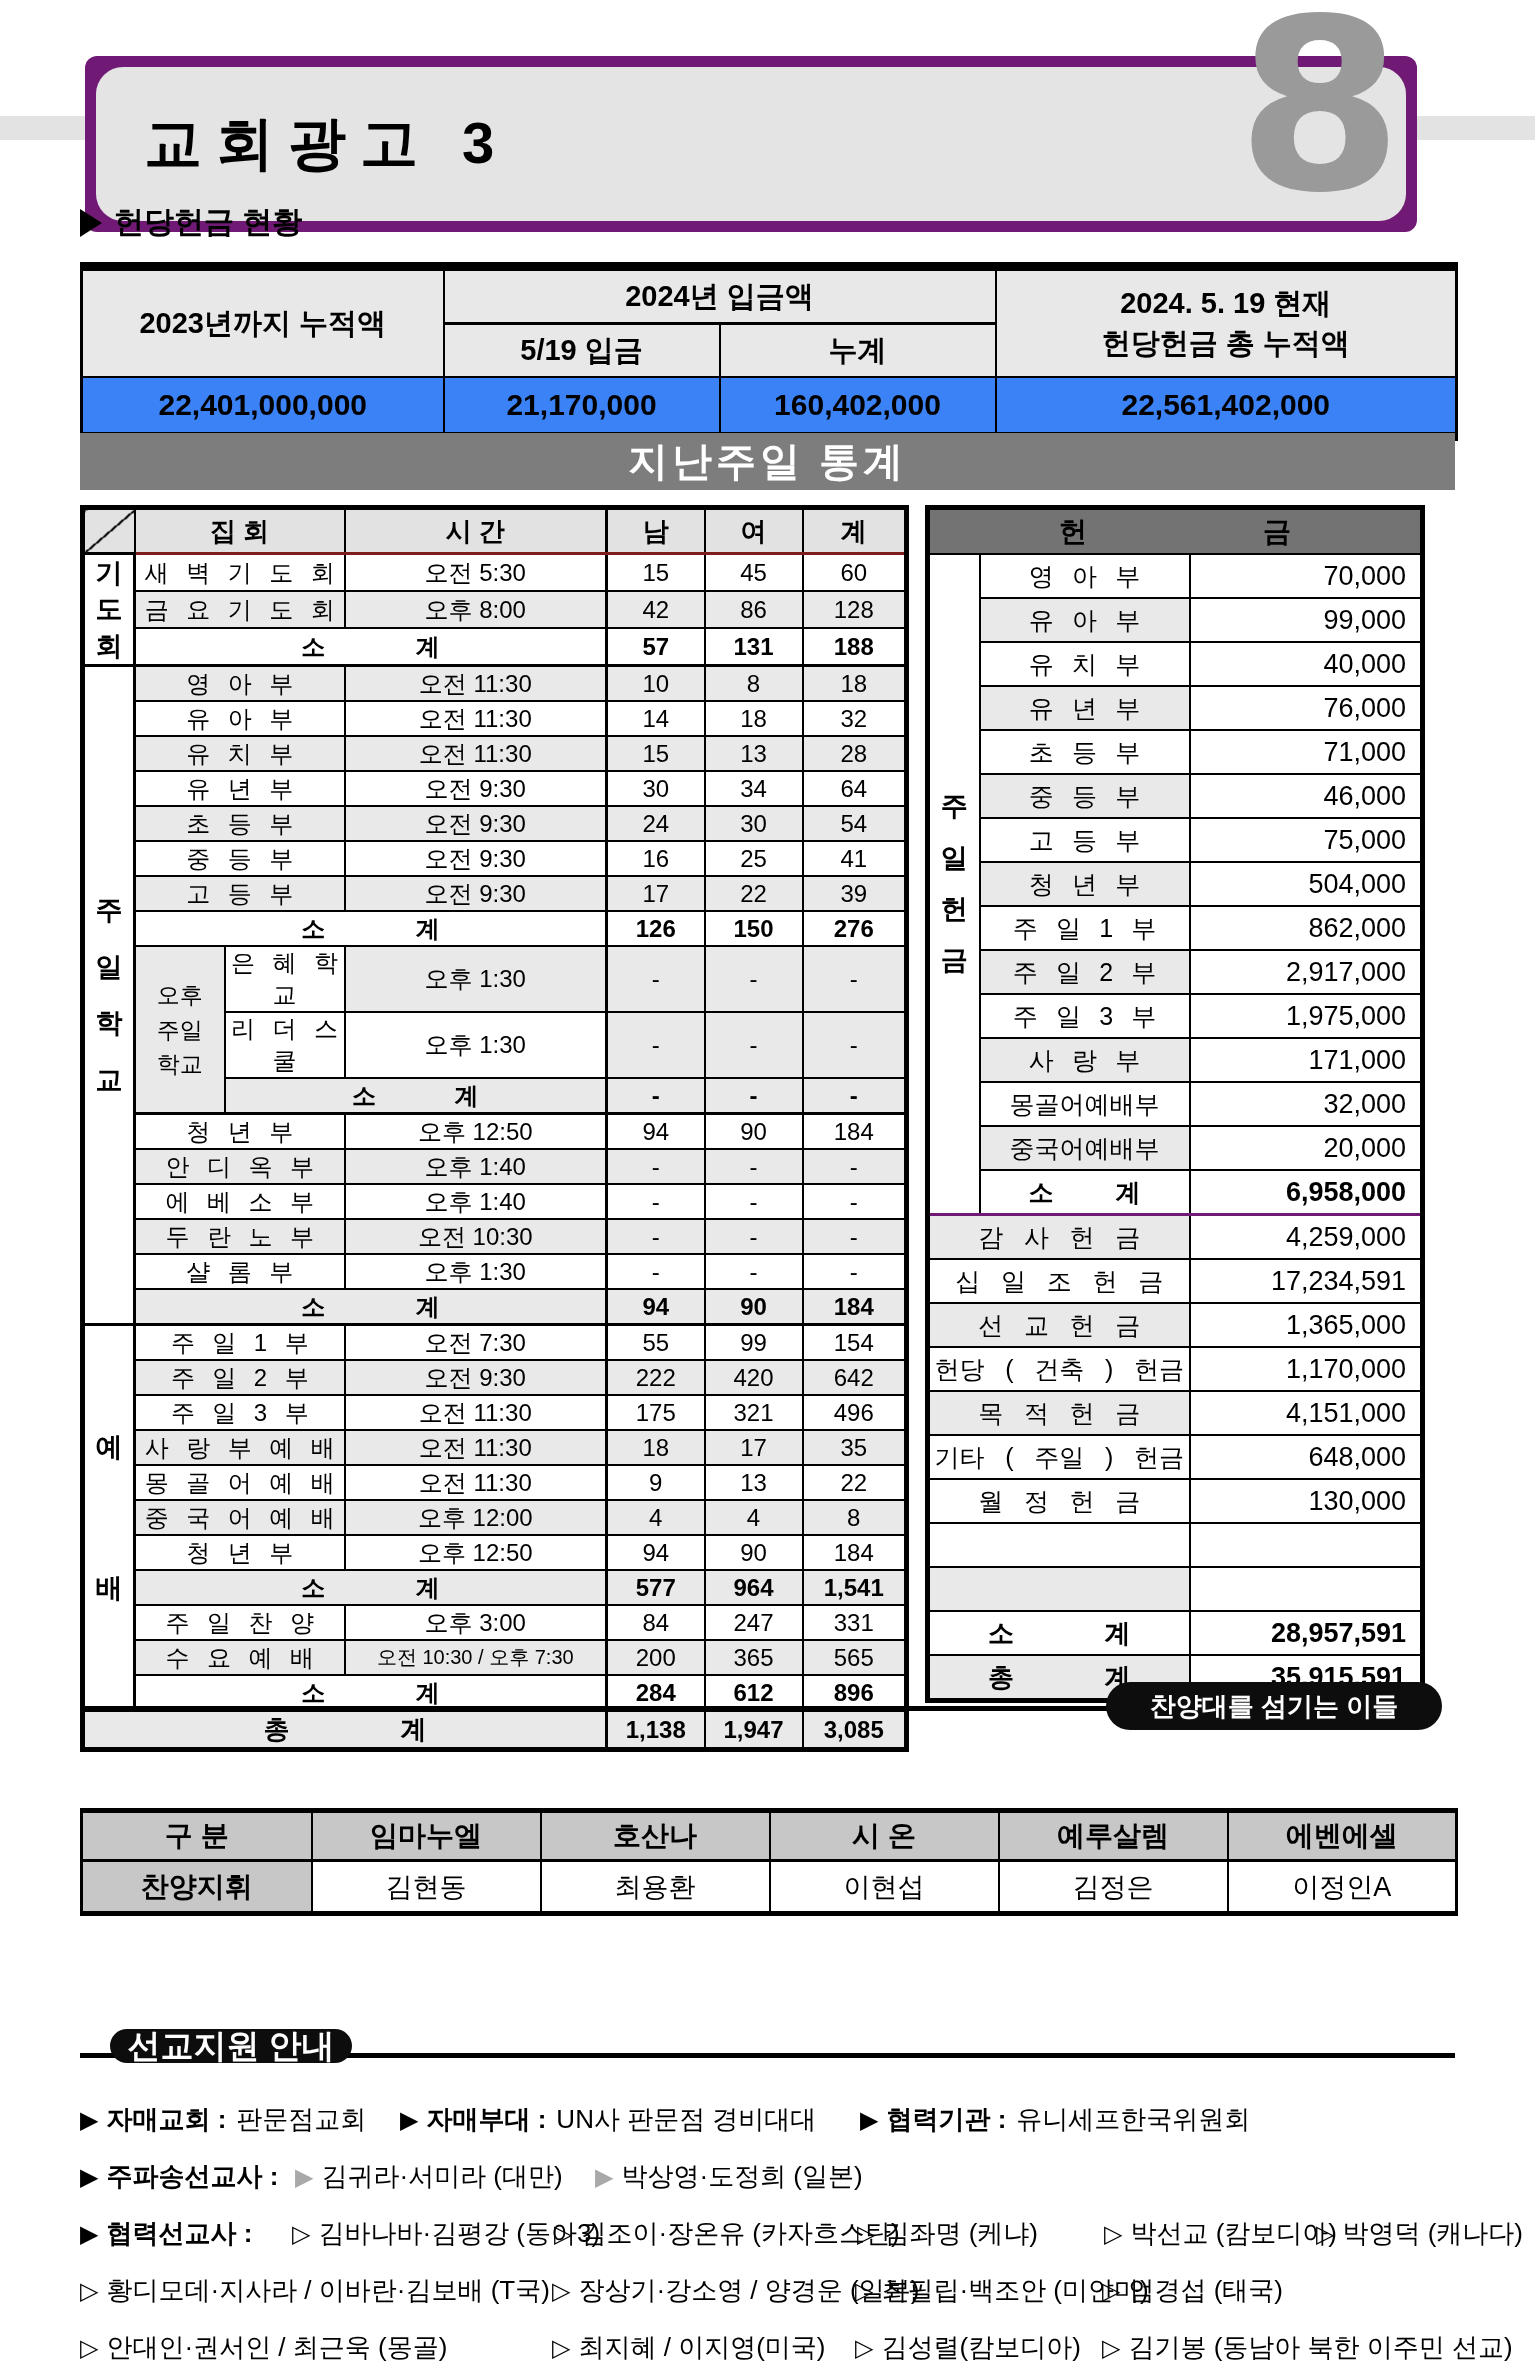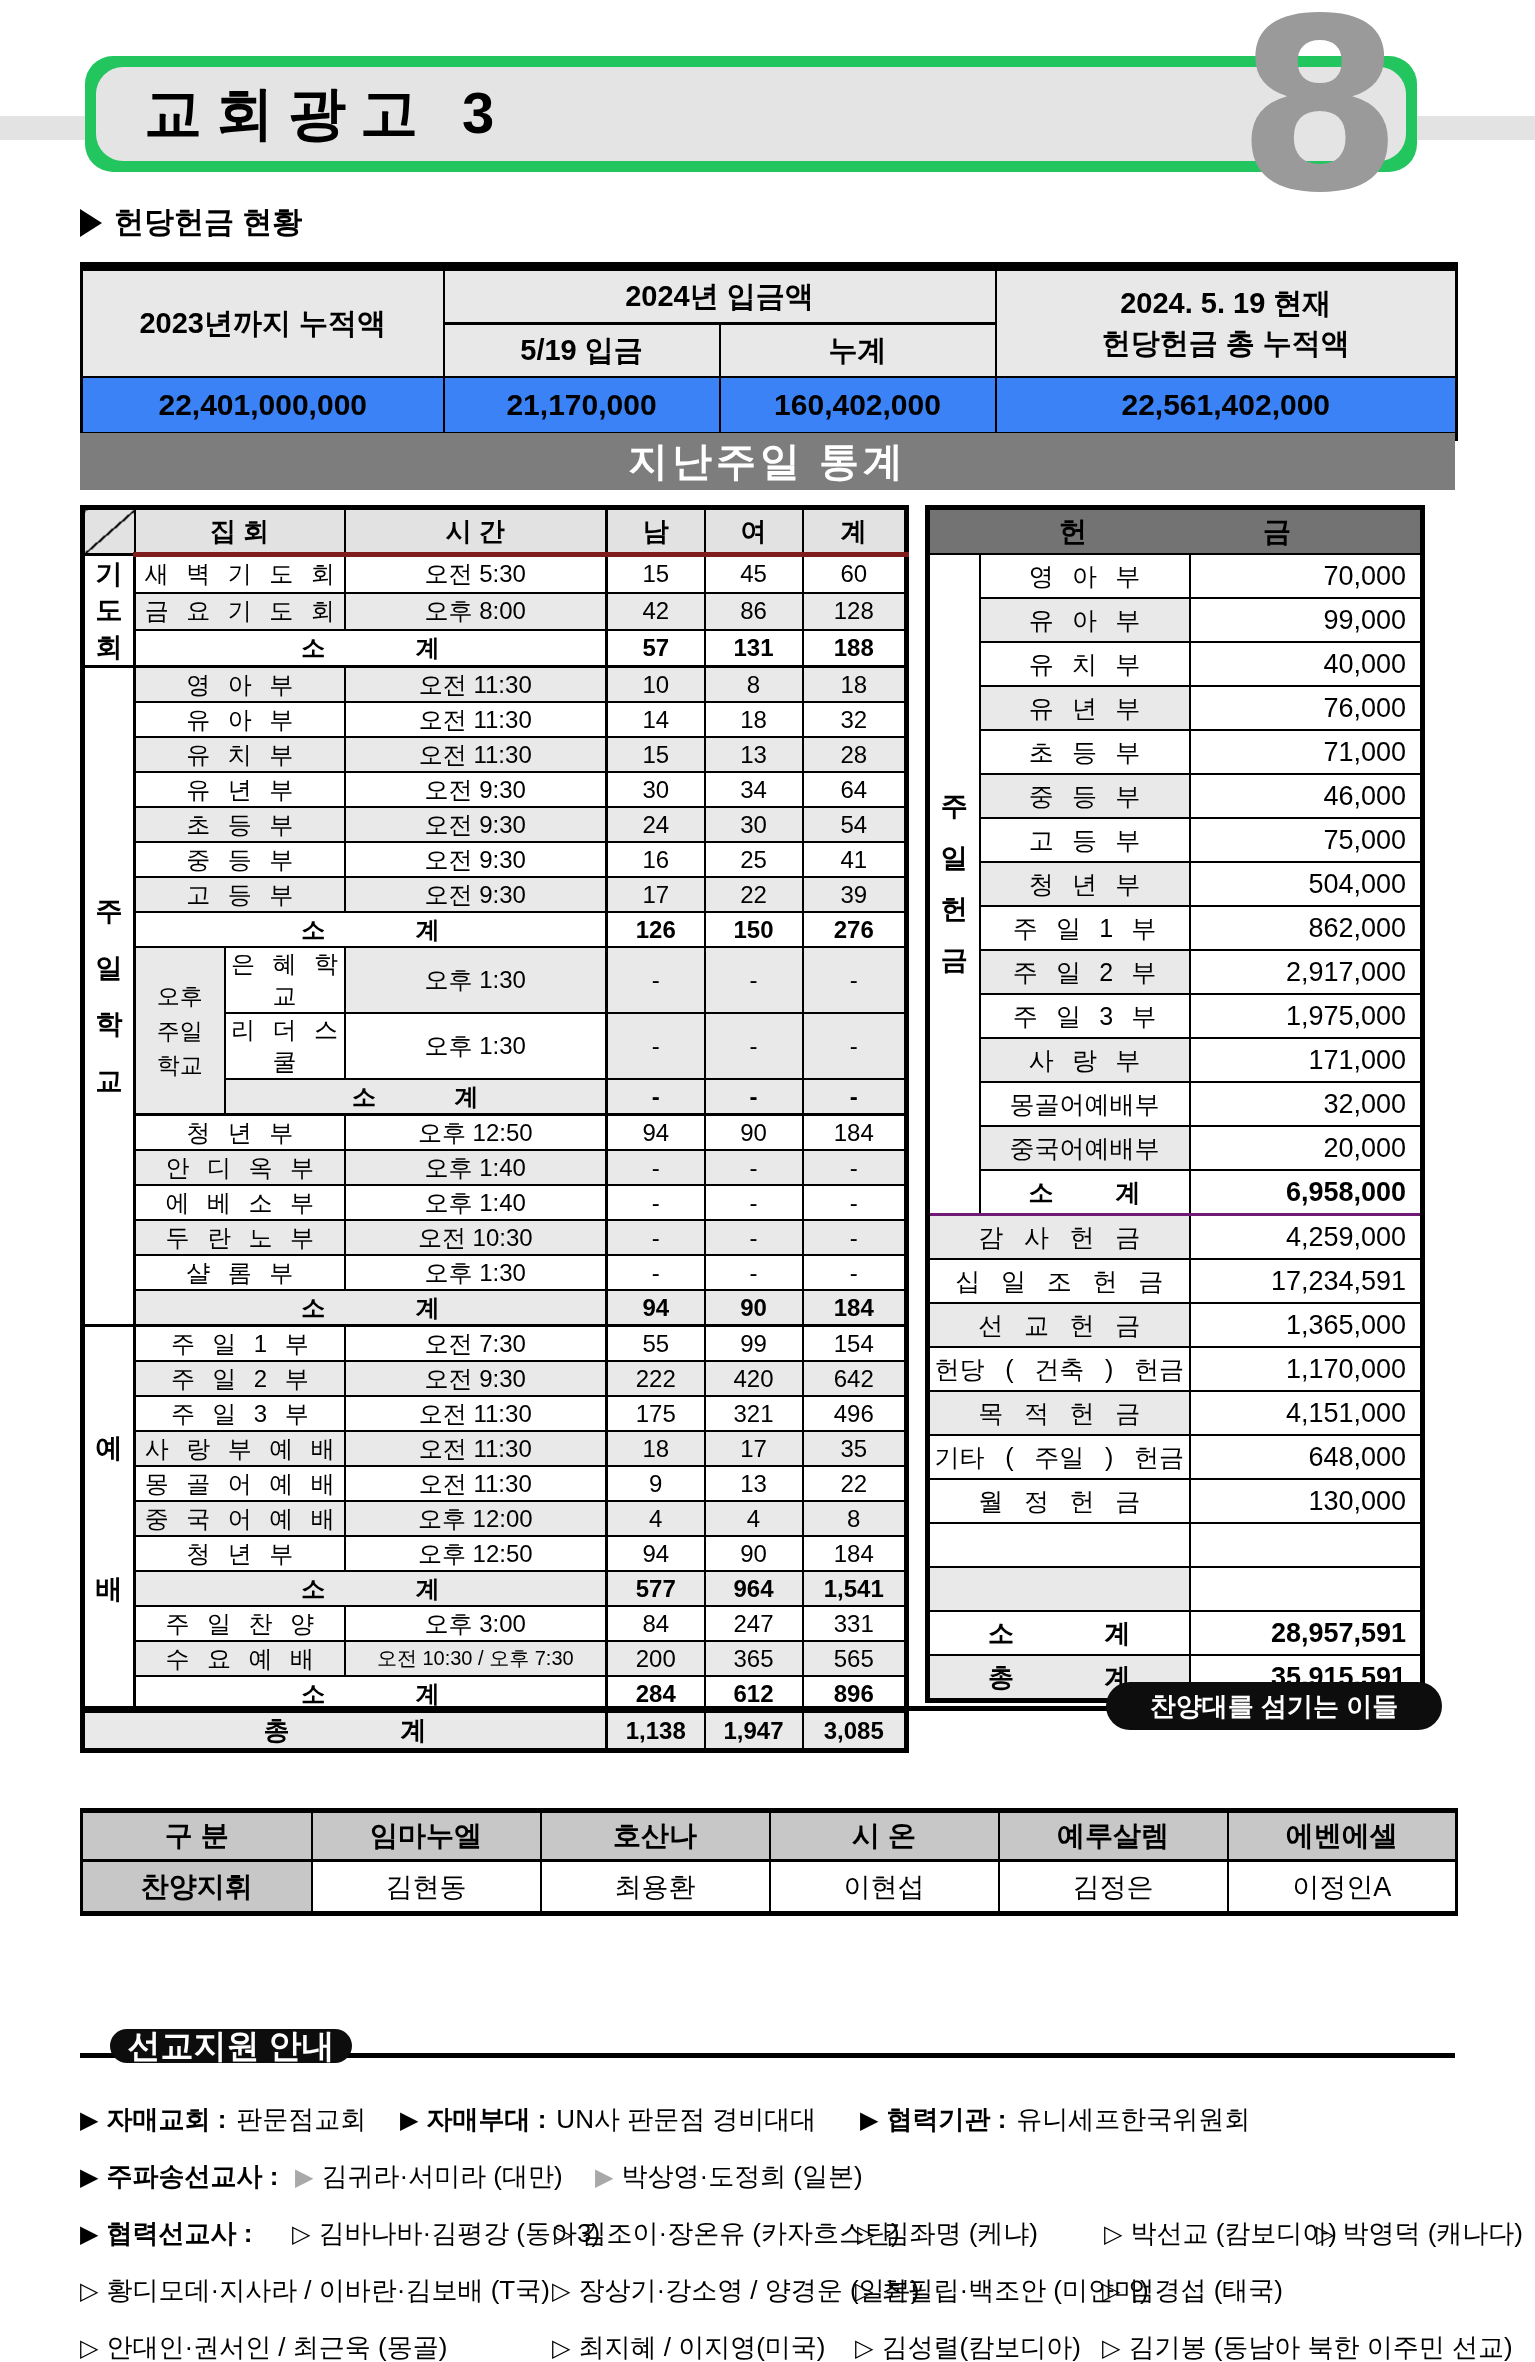--- a/index.html
+++ b/index.html
@@ -1,21 +1,21 @@
 <!DOCTYPE html>
 <html><head>
 <meta charset="utf-8">
 <style>
   html,body{margin:0;padding:0;background:#fff;}
   .page{position:relative;width:1535px;height:2362px;background:#fff;overflow:hidden;
         font-family:"Liberation Sans","DejaVu Sans",sans-serif;color:#000;}
 
   
   .band{position:absolute;left:0;top:116px;width:1535px;height:24px;background:#e3e3e3;z-index:0;}
-  .title-box{position:absolute;left:85px;top:56px;width:1332px;height:116px;background:#22c55e;border-radius:28px;z-index:1;}
+  .title-box{position:absolute;left:85px;top:56px;width:1332px;height:176px;background:#701a75;border-radius:12px;z-index:1;}
   .title-inner{position:absolute;left:11px;top:11px;right:11px;bottom:11px;background:#e4e4e4;border-radius:27px;
                display:flex;align-items:center;padding-left:48px;box-sizing:border-box;}
   .title-text{font-size:58px;font-weight:bold;letter-spacing:14px;}
   .page-number{position:absolute;left:1237px;top:-12px;z-index:2;font-family:"DejaVu Sans",sans-serif;
                font-size:238px;font-weight:bold;color:#9a9a9a;line-height:1;}
   .sec-head{position:absolute;left:80px;top:202px;display:flex;align-items:center;gap:12px;z-index:3;}
   .tri-shape{width:0;height:0;border-left:22px solid #000;border-top:14px solid transparent;border-bottom:14px solid transparent;}
   .sec-head .txt{font-size:30px;font-weight:bold;}
 
   
@@ -32,21 +32,21 @@
   .ded td.v{font-size:30px;font-weight:bold;height:54px;background:#3b82f6;}
   .ded .subhead-sep{border-top:3px solid #000;}
 
   
   .banner{position:absolute;left:80px;top:433px;width:1375px;height:57px;background:#7d7d7d;color:#fff;
           display:flex;align-items:center;justify-content:center;font-size:40px;font-weight:bold;letter-spacing:4px;}
 
   
   .att{position:absolute;left:80px;top:505px;}
   .att table{width:824px;border:5px solid #000;}
-  .att th{height:42px;font-size:26px;font-weight:bold;background:#e2e2e2;border-bottom:5px solid #7f1d1d;}
+  .att th{height:42px;font-size:26px;font-weight:bold;background:#e2e2e2;border-bottom:3px solid #7f1d1d;}
   .att td{height:33px;font-size:24px;}
   .att .corner{background:
       linear-gradient(to bottom right,rgba(0,0,0,0) 48.5%,#000 48.5%,#000 51.5%,rgba(0,0,0,0) 51.5%),#e2e2e2;
       border-bottom:3px solid #000;}
   .att .lab{word-spacing:0.45em;}
   .att .time{font-size:24px;}
   .att .time.small{font-size:20px;}
   .att .grp{background:#fff;font-weight:bold;font-size:27px;white-space:pre;border-right:3px solid #000;}
   .att .g-prayer{line-height:1.35;}
   .att .g-school{line-height:2.1;}

